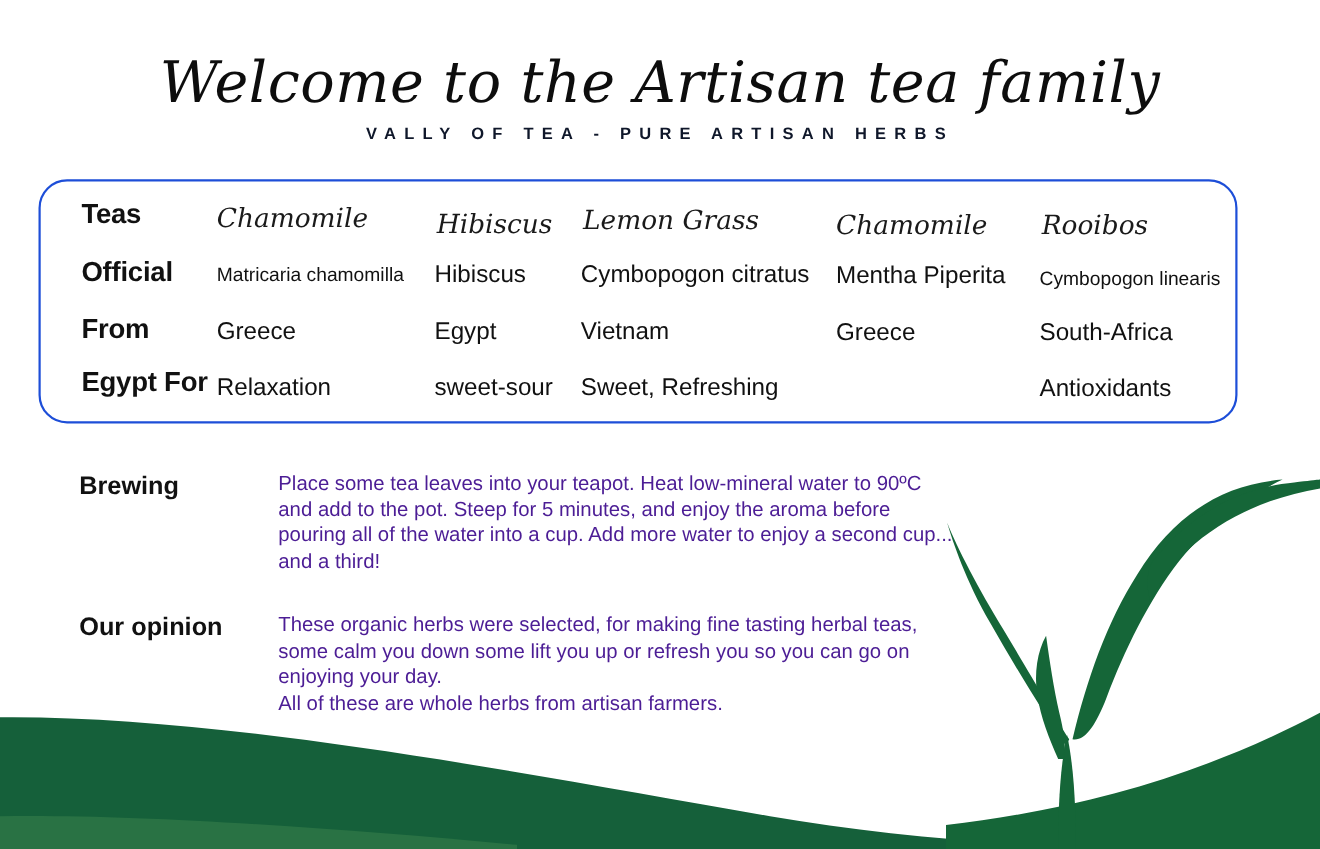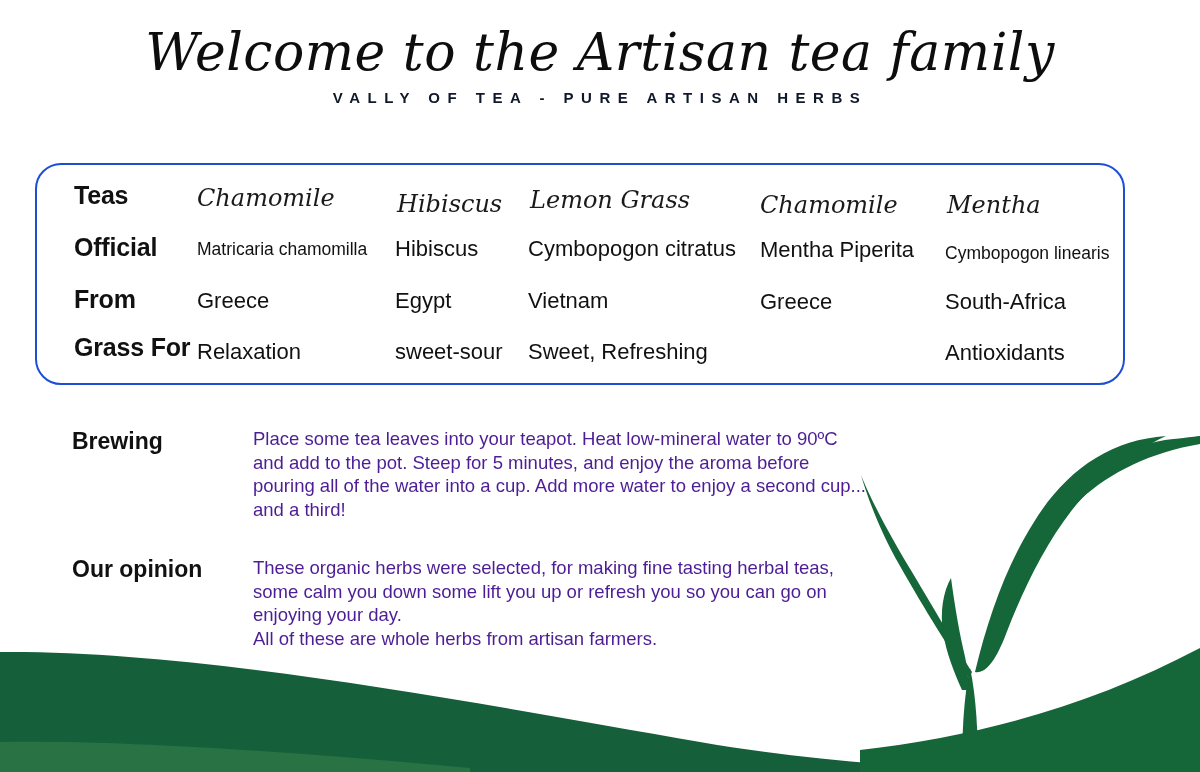--- a/index.html
+++ b/index.html
@@ -34,20 +34,21 @@
   }
   #title {
     font-family: "DejaVu Serif", serif;
     font-size: 52px;
     font-weight: 400;
     font-style: italic;
     letter-spacing: 0.5px;
     color: #0d0d0d;
     line-height: 1.18;
     white-space: nowrap;
+    margin-top: 24px;
   }
   #subtitle {
     margin-top: 6px;
     font-family: "Liberation Sans", sans-serif;
     font-size: 15px;
     font-weight: 700;
     letter-spacing: 7.5px;
     color: #0f172a;
     white-space: nowrap;
   }
@@ -146,42 +147,42 @@
     <div id="title">Welcome to the Artisan tea family</div>
     <div id="subtitle">VALLY OF TEA - PURE ARTISAN HERBS</div>
   </div>
 
   <div id="table-card">
     <div class="grid">
 
       <div class="cell rowlabel" style="left:37px;  top:16px;">Teas</div>
       <div class="cell rowlabel" style="left:37px;  top:68px;">Official</div>
       <div class="cell rowlabel" style="left:37px;  top:120px;">From</div>
-      <div class="cell rowlabel" style="left:37px;  top:168px;">Grass For</div>
+      <div class="cell rowlabel" style="left:37px;  top:168px;">Egypt For</div>
 
       <div class="cell teaname" style="left:160px; top:19px;">Chamomile</div>
       <div class="cell val sm" style="left:160px; top:74px;">Matricaria chamomilla</div>
       <div class="cell val" style="left:160px; top:123px;">Greece</div>
       <div class="cell val" style="left:160px; top:174px;">Relaxation</div>
 
       <div class="cell teaname" style="left:360px; top:25px;">Hibiscus</div>
       <div class="cell val" style="left:358px; top:71px;">Hibiscus</div>
       <div class="cell val" style="left:358px; top:123px;">Egypt</div>
       <div class="cell val" style="left:358px; top:174px;">sweet-sour</div>
 
       <div class="cell teaname" style="left:493px; top:21px;">Lemon Grass</div>
       <div class="cell val" style="left:491px; top:71px;">Cymbopogon citratus</div>
       <div class="cell val" style="left:491px; top:123px;">Vietnam</div>
       <div class="cell val" style="left:491px; top:174px;">Sweet, Refreshing</div>
 
       <div class="cell teaname" style="left:723px; top:26px;">Chamomile</div>
       <div class="cell val" style="left:723px; top:72px;">Mentha Piperita</div>
       <div class="cell val" style="left:723px; top:124px;">Greece</div>
 
-      <div class="cell teaname" style="left:910px; top:26px;">Mentha</div>
+      <div class="cell teaname" style="left:910px; top:26px;">Rooibos</div>
       <div class="cell val sm" style="left:908px; top:78px;">Cymbopogon linearis</div>
       <div class="cell val" style="left:908px; top:124px;">South-Africa</div>
       <div class="cell val" style="left:908px; top:175px;">Antioxidants</div>
 
     </div>
   </div>
 
   <div class="section-label" id="brewing-label">Brewing</div>
   <div class="section-body" id="brewing-body">Place some tea leaves into your teapot.  Heat low-mineral water to 90ºC and add to the pot.  Steep for 5 minutes, and enjoy the aroma before pouring all of the water into a cup.  Add more water to enjoy a second cup... and a third!</div>
 

